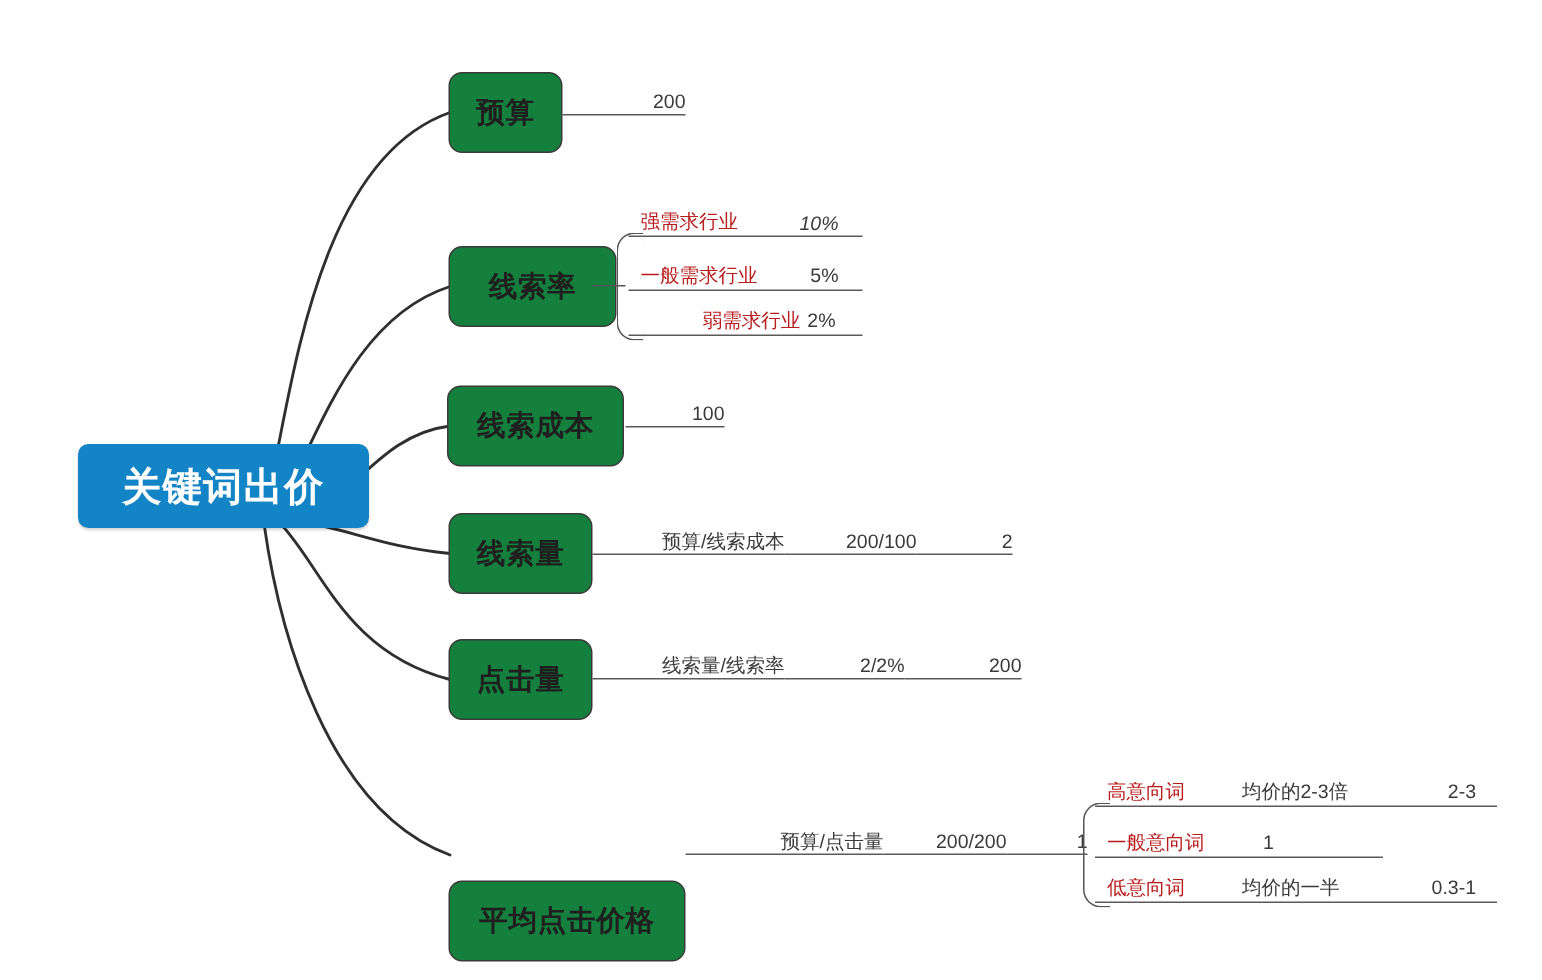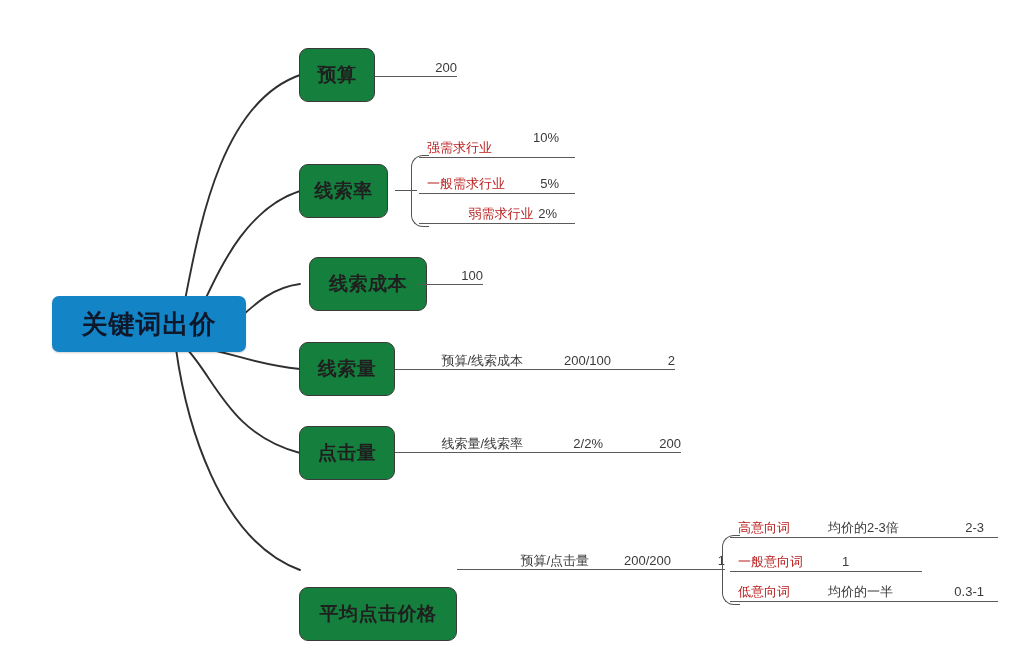--- a/index.html
+++ b/index.html
@@ -38,21 +38,21 @@
     position: absolute;
     box-sizing: border-box;
     background: #1384c6;
     border-radius: 7px;
     display: flex;
     align-items: center;
     justify-content: center;
     box-shadow: 0 1px 2px rgba(0,0,0,0.18);
   }
   .root-label {
-    color: #0f172a;
+    color: #ffffff;
     font-size: 26px;
     font-weight: bold;
     letter-spacing: 1px;
     white-space: nowrap;
   }
 
   
   .branch-node {
     position: absolute;
     box-sizing: border-box;
@@ -149,42 +149,42 @@
   </div>
 
   <div class="branch-node" style="left:299px; top:48px; width:76px; height:54px;">
     <span class="branch-label">预算</span>
   </div>
   <div class="seg" style="left:375px; top:53px; width:82px;">
     <span class="seg-text">200</span>
   </div>
   <div class="stub" style="left:375px; top:76px; width:0px;"></div>
 
-  <div class="branch-node" style="left:299px; top:164px; width:89px; height:54px;">
+  <div class="branch-node" style="left:299px; top:164px; width:112px; height:54px;">
     <span class="branch-label">线索率</span>
   </div>
 
   <div class="stub" style="left:395px; top:190px; width:22px;"></div>
 
   <div class="bracket" style="left:411px; top:155px; width:18px; height:72px;"></div>
 
   <div class="subrow" style="left:419px; top:132px; width:156px;">
     <span class="sub-label" style="margin-left:8px;">强需求行业</span>
-    <span class="sub-value" style="right:16px; bottom:13px;">10%</span>
+    <span class="sub-value" style="right:16px; bottom:2px;font-style:italic;">10%</span>
   </div>
   <div class="subrow" style="left:419px; top:168px; width:156px;">
     <span class="sub-label" style="margin-left:8px;">一般需求行业</span>
     <span class="sub-value" style="right:16px; bottom:3px;">5%</span>
   </div>
   <div class="subrow" style="left:419px; top:198px; width:156px;justify-content:center;">
     <span class="sub-label" style="margin-left:8px;">弱需求行业</span>
     <span class="sub-value" style="right:18px; bottom:3px;">2%</span>
   </div>
 
-  <div class="branch-node" style="left:309px; top:257px; width:118px; height:54px;font-family:Liberation Serif, serif;">
+  <div class="branch-node" style="left:298px; top:257px; width:118px; height:54px;font-family:Liberation Serif, serif;">
     <span class="branch-label">线索成本</span>
   </div>
   <div class="seg" style="left:417px; top:261px; width:66px;">
     <span class="seg-text">100</span>
   </div>
 
   <div class="branch-node" style="left:299px; top:342px; width:96px; height:54px;">
     <span class="branch-label">线索量</span>
   </div>
   <div class="seg" style="left:395px; top:346px; width:128px;">

